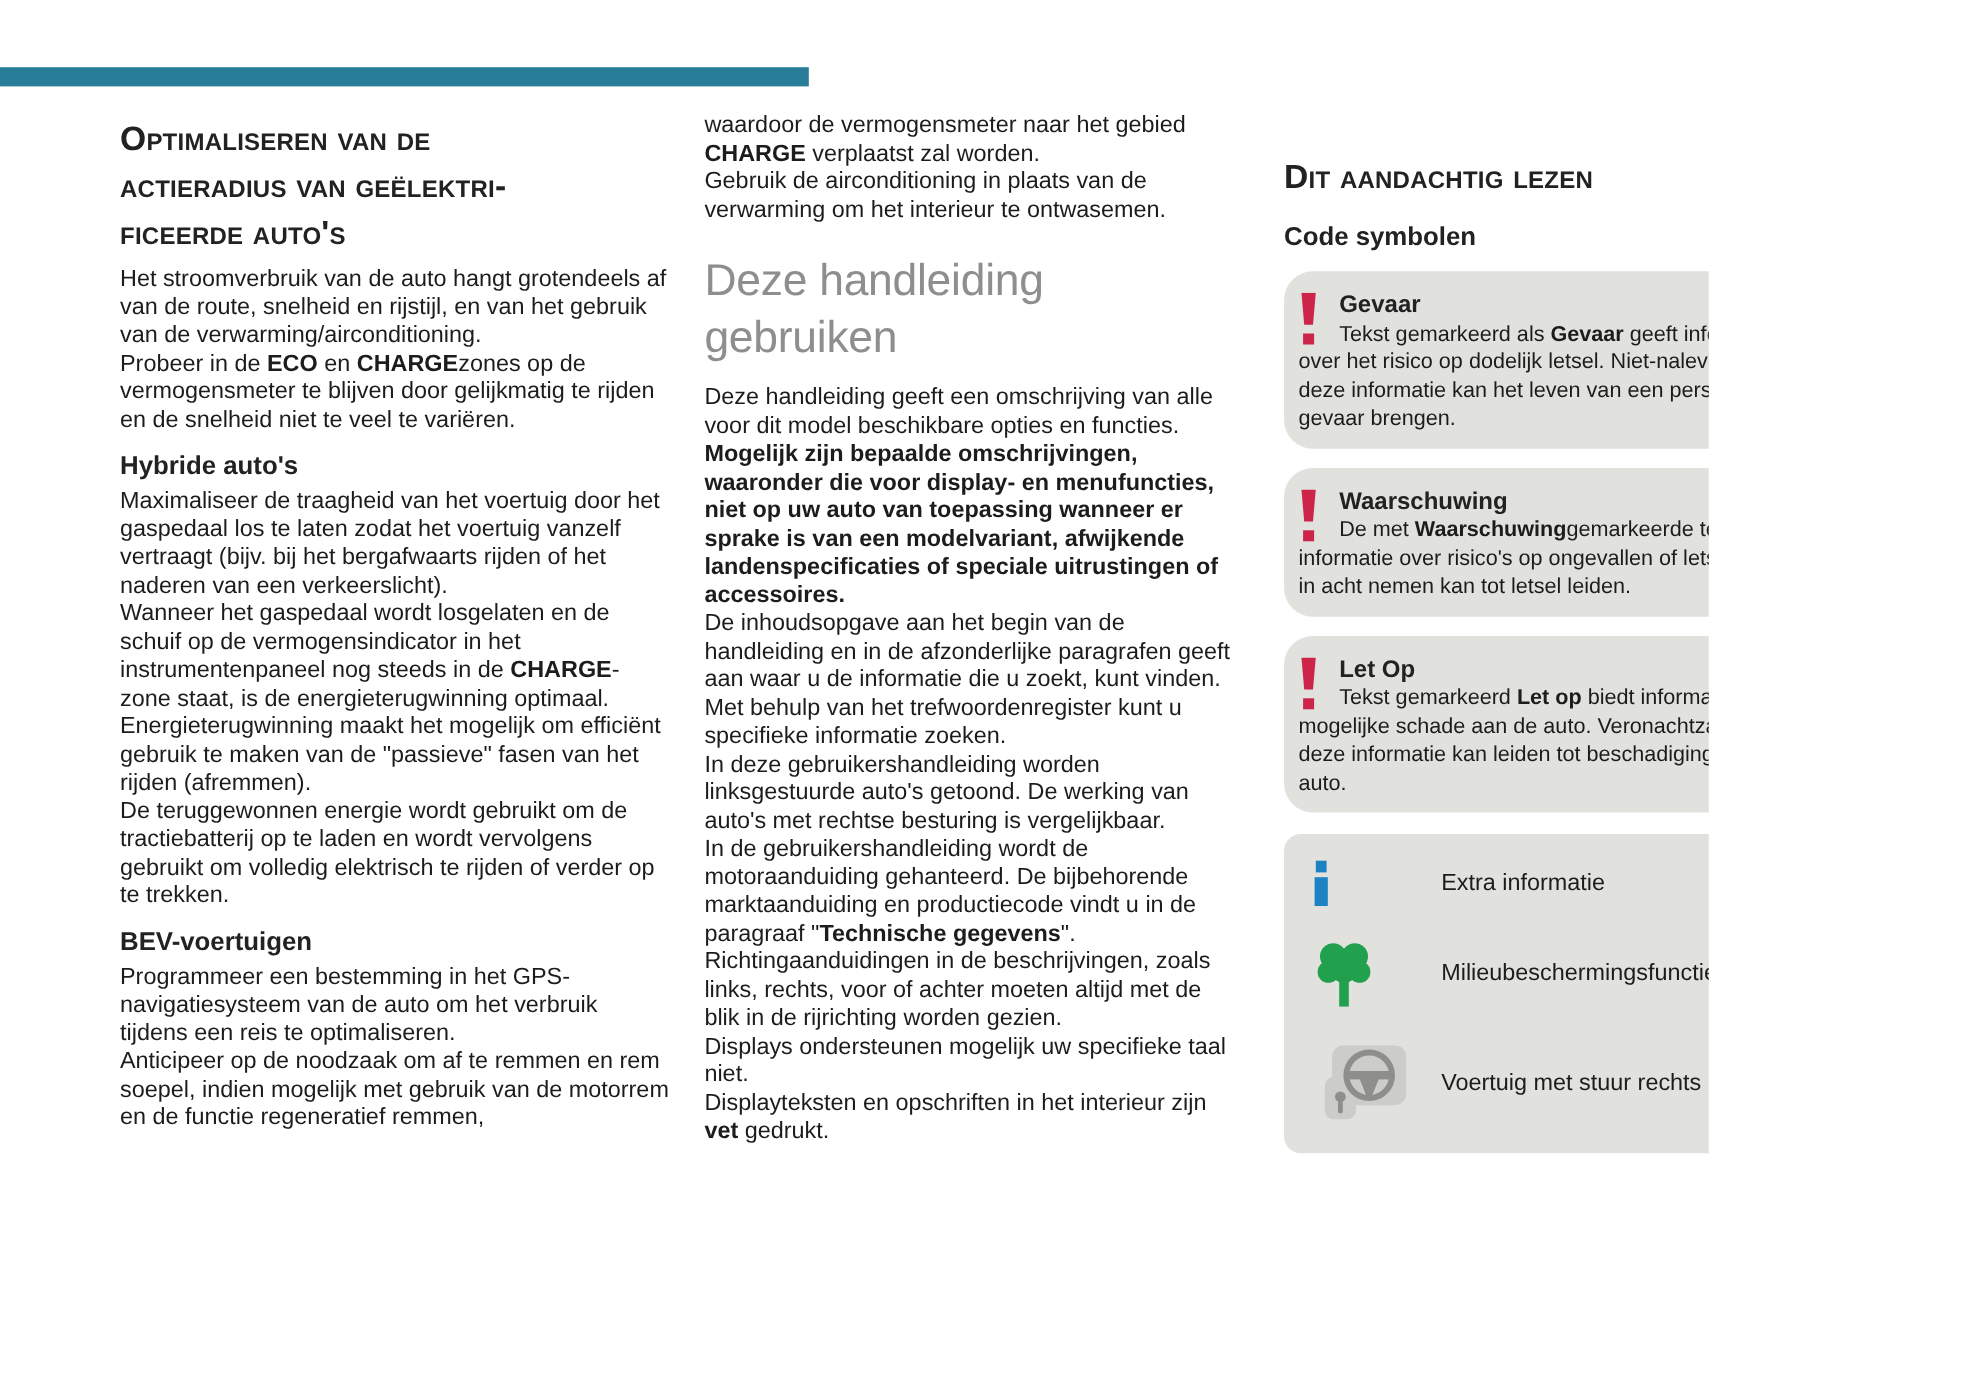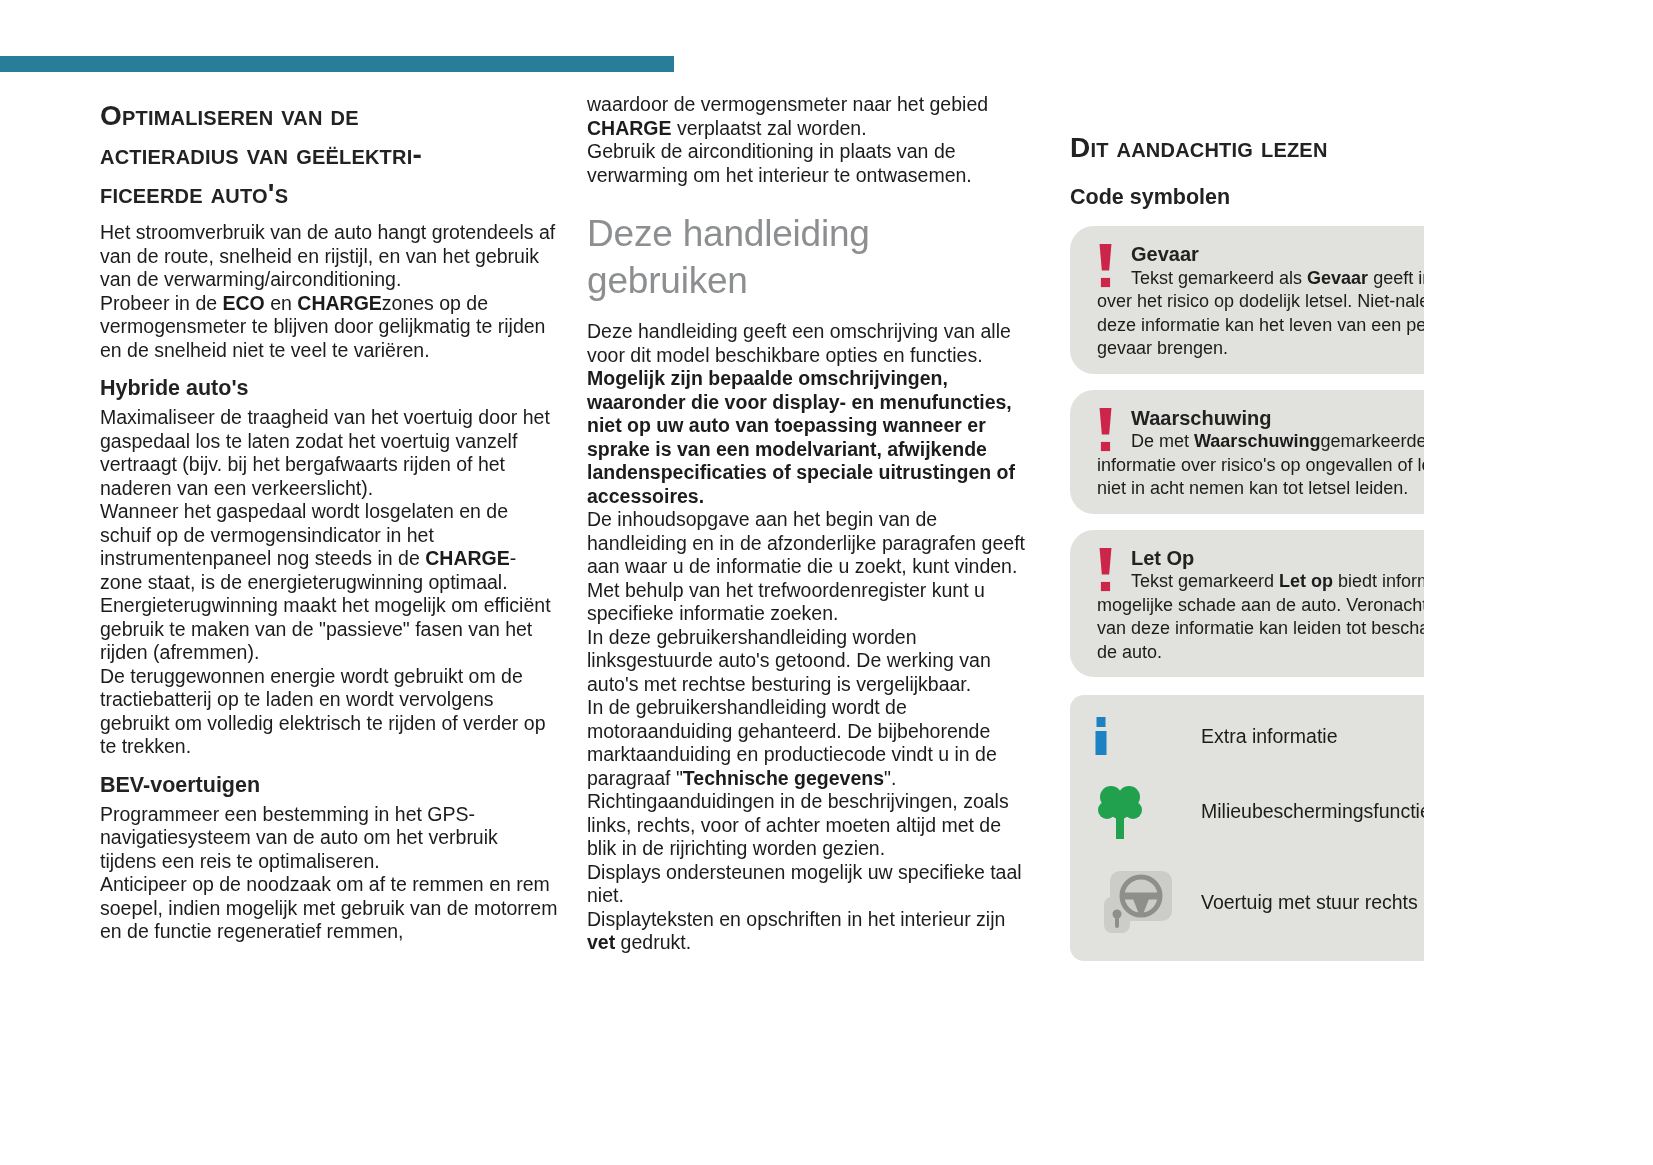--- a/index.html
+++ b/index.html
@@ -32,21 +32,21 @@
   p.body-p{margin:0;font-size:19.5px;line-height:23.5px;color:var(--text-dark);}
   p.body-p b, .alert-text b{font-weight:700;}
 
   .sc{font-variant:small-caps;}
   .col1-heading{margin:0 0 8px 0;font-size:28px;line-height:39px;font-weight:700;letter-spacing:.2px;white-space:pre-line;color:#222;}
   .sub-h{margin:14px 0 5px 0;font-size:21.5px;line-height:25px;font-weight:700;color:#222;}
   .gray-h{margin:23px 0 16px 0;font-size:37px;line-height:47px;font-weight:400;color:var(--heading-gray);letter-spacing:-.2px;}
   .col3-heading{margin:0;font-size:28px;line-height:30px;font-weight:700;letter-spacing:.2px;color:#222;}
   .code-symbols{margin:22px 0 0 0;}
 
-  .alert-box{background:var(--box-gray);border-radius:24px;padding:17px 16px 13px 27px;margin-top:16px;}
+  .alert-box{background:var(--box-gray);border-radius:24px;padding:17px 16px 13px 12px;margin-top:16px;}
   .alert-box::after{content:"";display:block;clear:both;}
   .alert-icon{float:left;width:15px;height:44px;margin:1px 18px 0 1px;color:var(--alert-red);}
   .alert-icon svg{display:block;width:100%;height:100%;}
   .alert-title{font-size:20px;line-height:23.5px;font-weight:700;color:#222;}
   .alert-text{font-size:18px;line-height:23.5px;color:var(--text-dark);}
 
   .legend-box{background:var(--box-gray);border-radius:14px;margin-top:18px;padding:14px 18px 16px 18px;}
   .legend-row{display:flex;align-items:center;}
   .legend-row:nth-child(1){height:54px;}
   .legend-row:nth-child(2){height:96px;}

